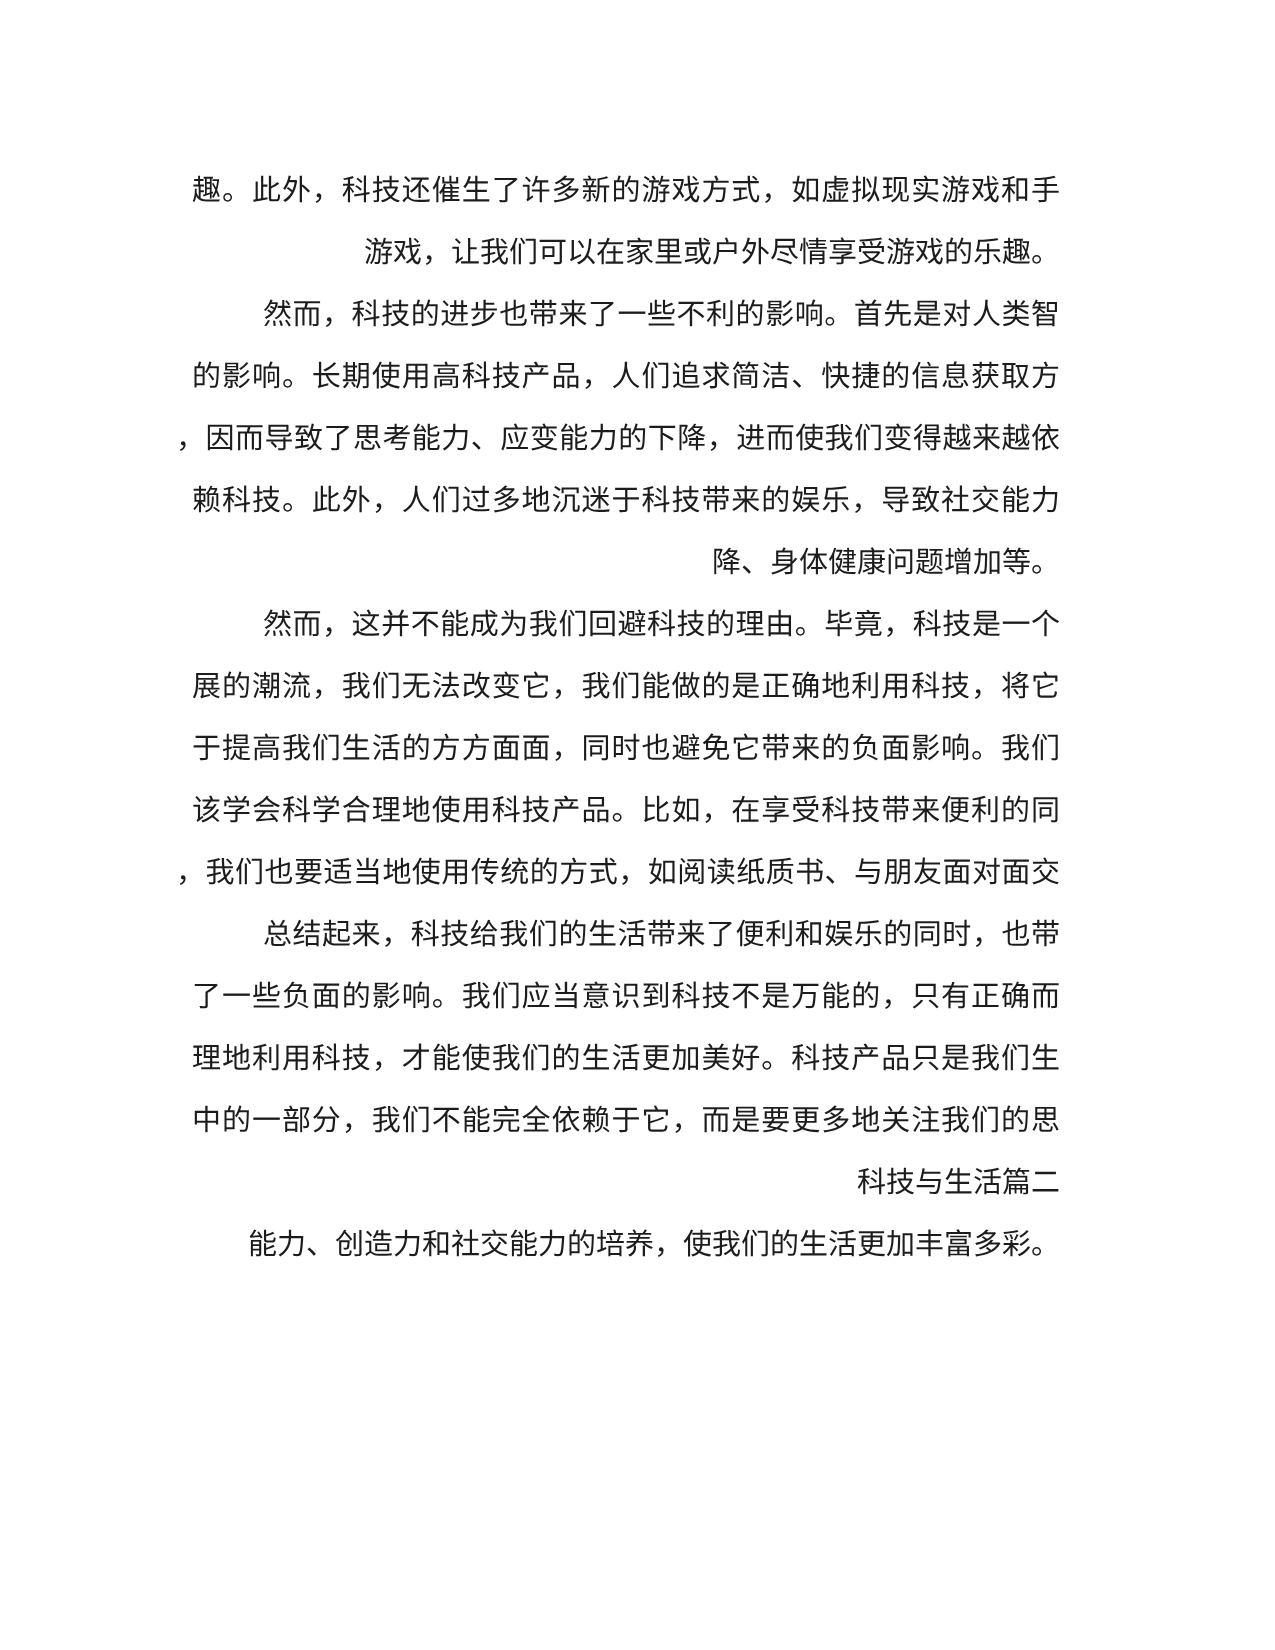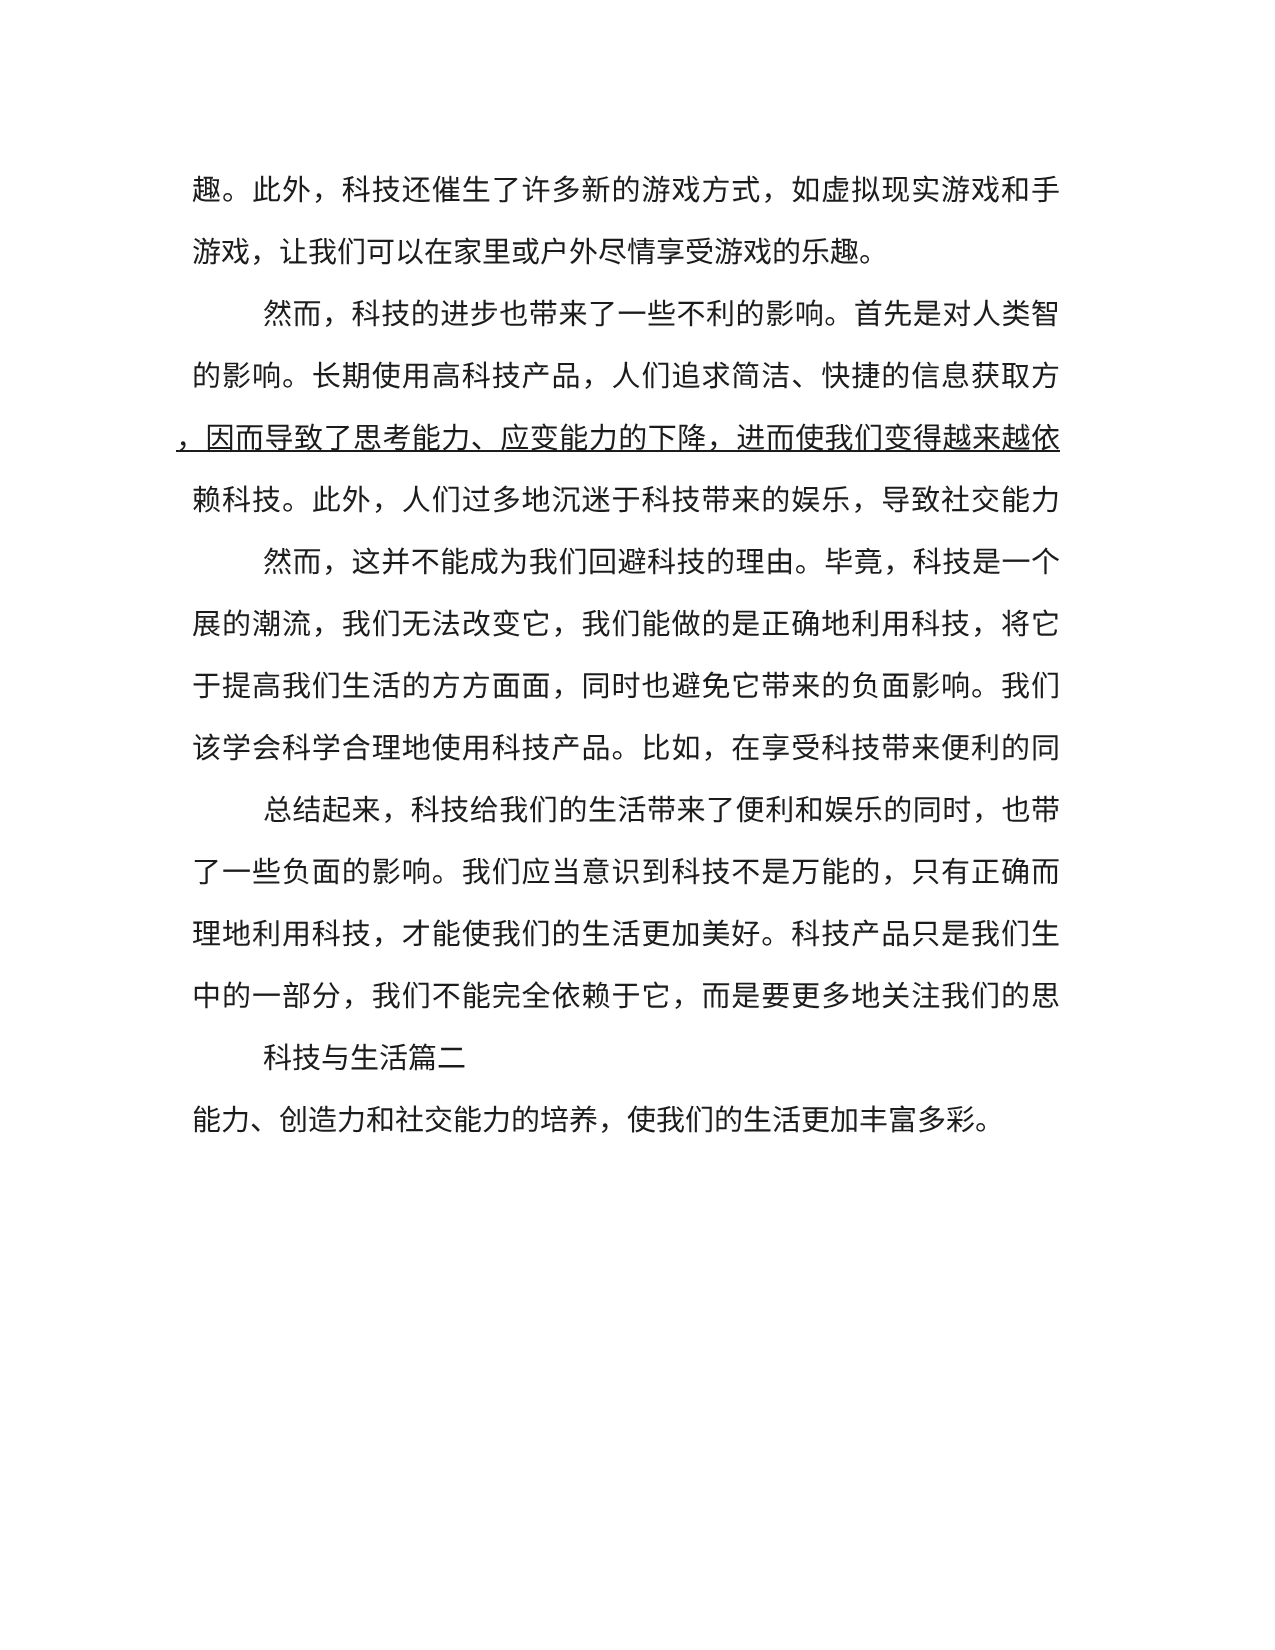--- a/index.html
+++ b/index.html
@@ -28,55 +28,56 @@
     top: 159px;
     width: 868px;
     font-size: 29px;
     line-height: 62px;
     letter-spacing: 0;
     font-weight: 400;
   }
   .line {
     height: 62px;
     overflow: hidden;
-    text-align: left;
+    text-align: right;
     white-space: nowrap;
   }
   
   .line.fill {
     white-space: normal;
     text-align: justify;
     text-align-last: justify;
   }
   
   .line.indent {
     text-indent: 71px;
   }
   
   .line.hang {
     margin-left: -16px;
     width: 884px;
-    text-decoration: underline;
   }
 </style>
 </head>
 <body>
 
 <div class="page">
   <div class="text-block" id="text-block" style="color: rgb(28, 28, 28);">
       <div class="line fill">趣。此外，科技还催生了许多新的游戏方式，如虚拟现实游戏和手机</div>
       <div class="line">游戏，让我们可以在家里或户外尽情享受游戏的乐趣。</div>
       <div class="line fill indent">然而，科技的进步也带来了一些不利的影响。首先是对人类智力</div>
       <div class="line fill">的影响。长期使用高科技产品，人们追求简洁、快捷的信息获取方式</div>
       <div class="line fill hang">，因而导致了思考能力、应变能力的下降，进而使我们变得越来越依</div>
       <div class="line fill">赖科技。此外，人们过多地沉迷于科技带来的娱乐，导致社交能力下</div>
+      <div class="line">降、身体健康问题增加等。</div>
       <div class="line fill indent">然而，这并不能成为我们回避科技的理由。毕竟，科技是一个发</div>
       <div class="line fill">展的潮流，我们无法改变它，我们能做的是正确地利用科技，将它用</div>
       <div class="line fill">于提高我们生活的方方面面，同时也避免它带来的负面影响。我们应</div>
       <div class="line fill">该学会科学合理地使用科技产品。比如，在享受科技带来便利的同时</div>
+      <div class="line fill hang">，我们也要适当地使用传统的方式，如阅读纸质书、与朋友面对面交</div>
       <div class="line fill indent">总结起来，科技给我们的生活带来了便利和娱乐的同时，也带来</div>
       <div class="line fill">了一些负面的影响。我们应当意识到科技不是万能的，只有正确而合</div>
       <div class="line fill">理地利用科技，才能使我们的生活更加美好。科技产品只是我们生活</div>
       <div class="line fill">中的一部分，我们不能完全依赖于它，而是要更多地关注我们的思考</div>
       <div class="line indent">科技与生活篇二</div>
       <div class="line">能力、创造力和社交能力的培养，使我们的生活更加丰富多彩。</div>
     </div>
 </div>
 
 </body></html>

